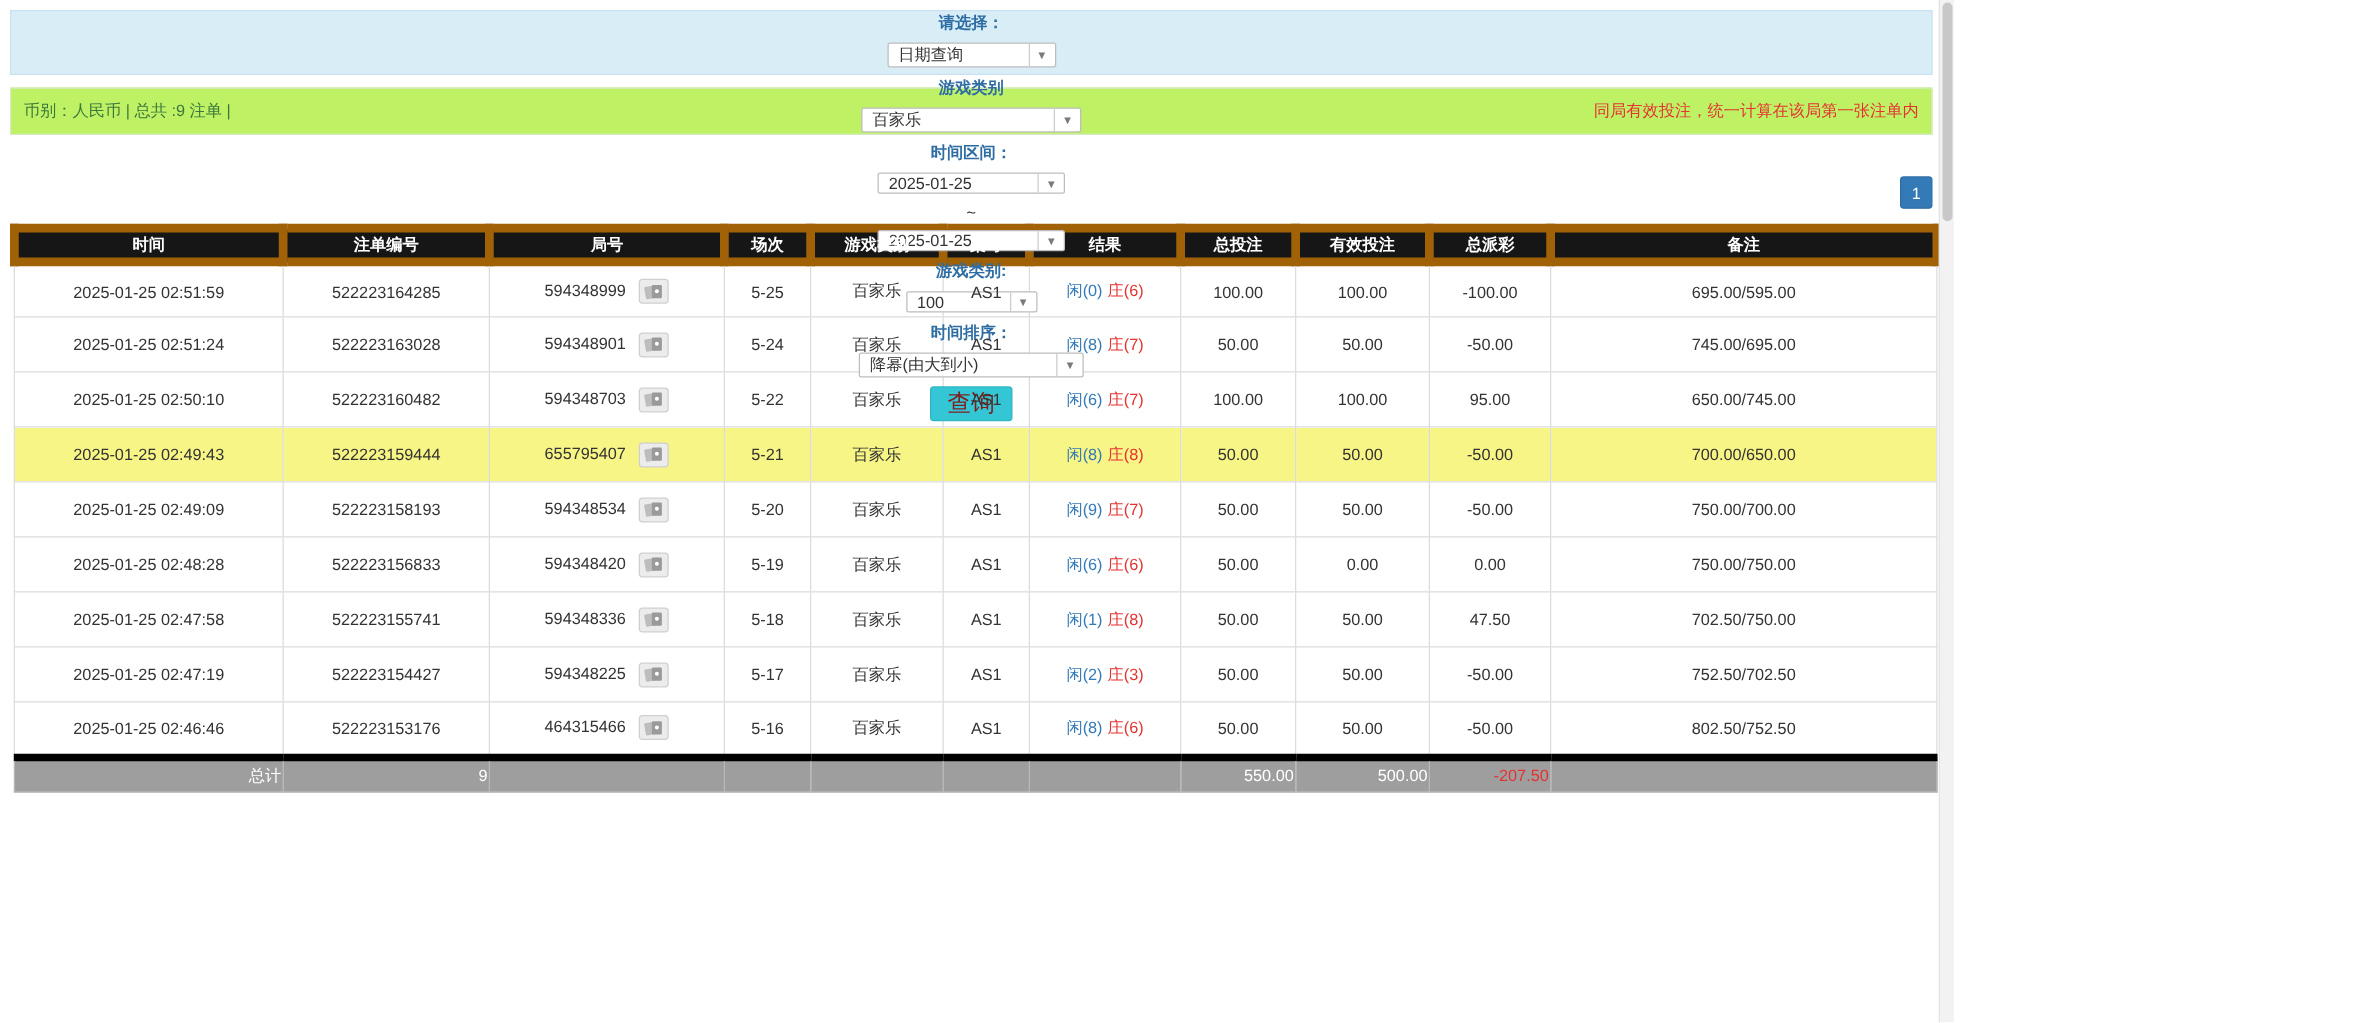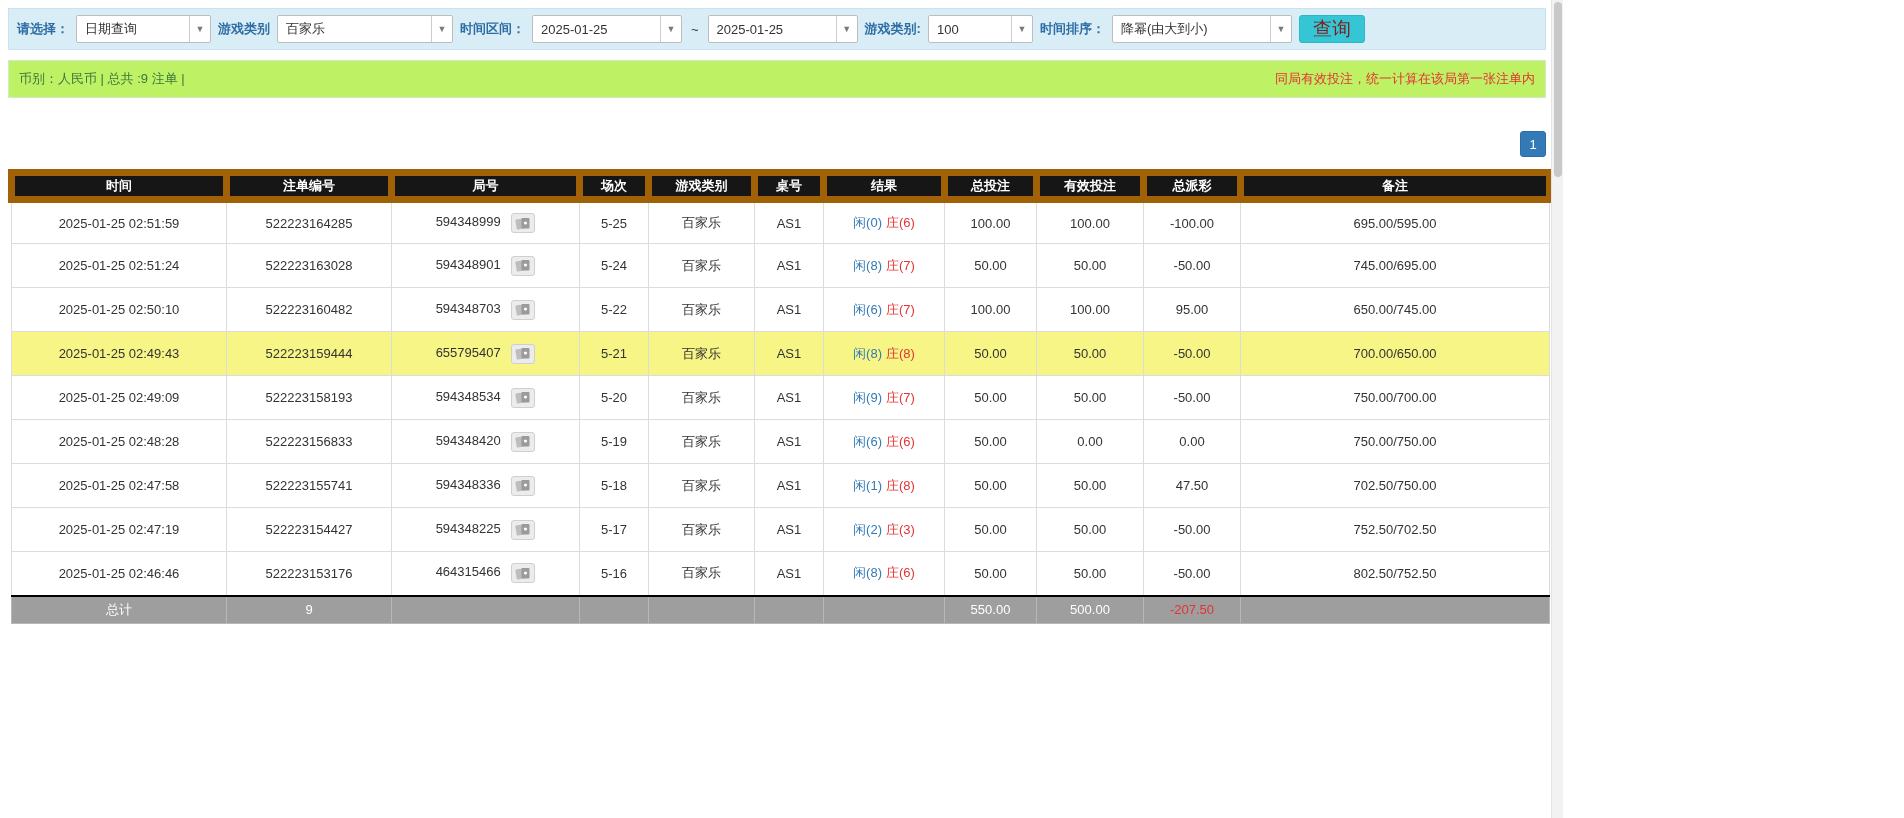--- a/index.html
+++ b/index.html
@@ -5,22 +5,22 @@
   * { box-sizing: border-box; }
   html,body { margin:0; padding:0; }
   body {
     width:1904px; height:818px; background:#fff; overflow:hidden; position:relative;
     font-family:"Liberation Sans","DejaVu Sans",sans-serif; font-size:13px; color:#333;
   }
   .page { width:1554px; padding:8px; }
 
   
   .filter-bar {
-    background:#d9edf7; border:1px solid #c9e2f1; height:42px;
-    display:flex; align-items:center; gap:7px; padding:0 8px;
+    background:#d9edf7; border:1px solid #c9e2f1; height:52px;
+    display:flex; align-items:center; gap:7px; padding:0 8px;flex-direction:column;
   }
   .flabel { color:#2e6da4; font-weight:bold; white-space:nowrap; }
   .combo {
     background:#ffffff; border:1px solid #bdbdbd; border-radius:2px; height:28px;
     display:flex; align-items:stretch; cursor:pointer;
   }
   .combo .ctext { flex:1; display:flex; align-items:center; padding:0 8px; color:#333; white-space:nowrap; overflow:hidden; }
   .combo .carrow { width:21px; border-left:1px solid #ccc; display:flex; align-items:center; justify-content:center; color:#7a7a7a; font-size:9px; }
   .w135{width:135px} .w176{width:176px} .w150{width:150px} .w105{width:105px} .w180{width:180px}
   .tilde { color:#333; padding:0 2px; }
@@ -64,21 +64,21 @@
   .banker { color:#e53333; }
   .round-icon {
     display:inline-flex; align-items:center; justify-content:center;
     width:24px; height:20px; margin-left:7px; vertical-align:middle;
     background:#ececec; border:1px solid #cfcfcf; border-radius:3px; cursor:pointer;
   }
   .records tfoot td {
     background:#9e9e9e; color:#fff; height:28px; text-align:center;
     border:1px solid #b8b8b8; font-size:13px;
   }
-  .records tfoot tr.total-row td { border-top:2px solid #000000; }
+  .records tfoot tr.total-row td { border-top:6px solid #000000;text-align:right; }
   .records tfoot td.neg { color:#e53333; }
 
   
   .v-scrollbar {
     position:absolute; left:1551px; top:0; width:12px; height:818px;
     background:#f2f2f2; border-left:1px solid #e4e4e4;
   }
   .v-scrollbar .thumb { width:8px; height:175px; margin:2px auto 0; background:#c8c8c8; border-radius:4px; }
 </style>
 </head>

